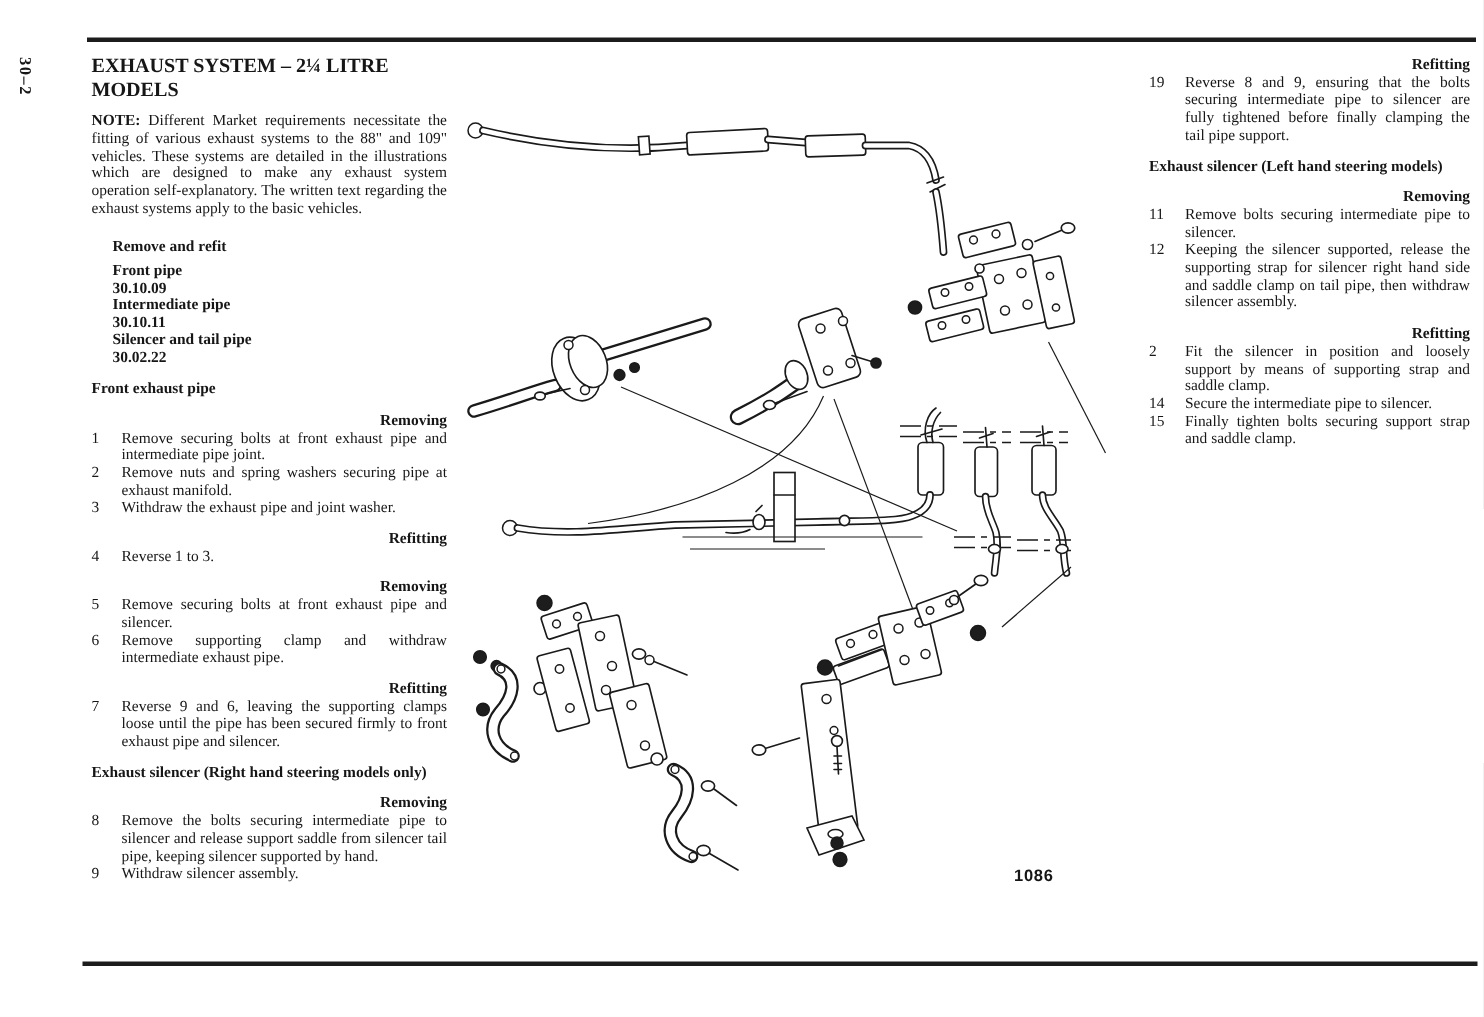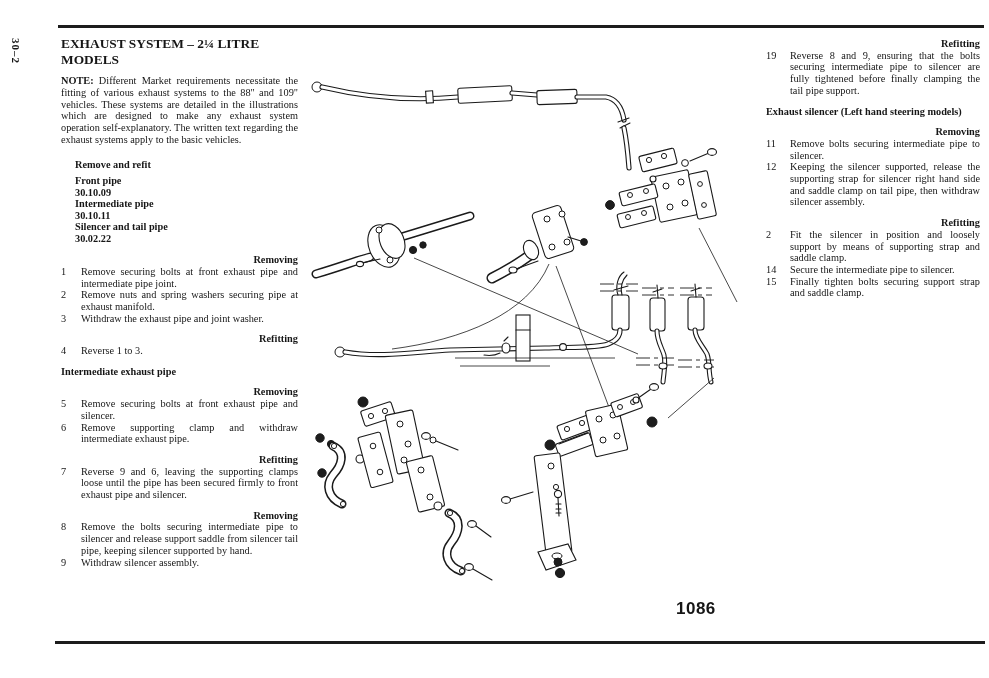--- a/index.html
+++ b/index.html
@@ -24,23 +24,23 @@
   .b{font-weight:bold;}
   .ops{margin:7px 0 10px 14px;width:196px;}
   .ops-head{font-weight:bold;margin-bottom:4px;}
   .ops-row{display:flex;justify-content:flex-end;font-weight:bold;line-height:11.5px;flex-direction:column;}
   .sec-head{font-weight:bold;margin:9px 0 9px 0;text-align:justify;}
   .sub-head{font-weight:bold;margin:9px 0 0 0;text-align:right;}
   .step{display:flex;margin:0;}
   .step .num{flex:0 0 20px;font-weight:normal;}
   .step .txt{flex:1;text-align:justify;}
   .fig-label{
-    position:absolute;left:676px;top:599px;
+    position:absolute;left:676px;top:578px;
     font-family:"Liberation Sans","DejaVu Sans",sans-serif;
-    font-weight:bold;font-size:17px;letter-spacing:.5px;
+    font-weight:bold;font-size:11px;letter-spacing:.5px;
   }
   svg .ink{stroke:#1a1a1a;fill:none;stroke-width:1.1;stroke-linecap:round;stroke-linejoin:round;}
   svg .tube{stroke:#1a1a1a;fill:none;stroke-width:5.2;stroke-linecap:round;}
   svg .tubein{stroke:#ffffff;fill:none;stroke-width:3;stroke-linecap:round;}
   svg .plate{fill:#ffffff;stroke:#1a1a1a;stroke-width:1.1;}
   svg .hole{fill:#ffffff;stroke:#1a1a1a;stroke-width:1;}
   svg .dark{fill:#1d1d1d;stroke:#1a1a1a;}
   svg .thin{stroke:#1a1a1a;stroke-width:.8;fill:none;}
   svg .dash{stroke:#1a1a1a;stroke-width:.9;fill:none;stroke-dasharray:14 4 4 4;}
 </style>
@@ -68,55 +68,56 @@
       <div class="ops-row">
         <span>Intermediate pipe</span>
         <span>30.10.11</span>
       </div>
       <div class="ops-row">
         <span>Silencer and tail pipe</span>
         <span>30.02.22</span>
       </div>
     </div>
 
+    <div class="sec-head">Front exhaust pipe</div>
     <div class="sub-head">Removing</div>
     <div class="step">
       <span class="num">1</span>
       <span class="txt">Remove securing bolts at front exhaust pipe and intermediate pipe joint.</span>
     </div>
     <div class="step">
       <span class="num">2</span>
       <span class="txt">Remove nuts and spring washers securing pipe at exhaust manifold.</span>
     </div>
     <div class="step">
       <span class="num">3</span>
       <span class="txt">Withdraw the exhaust pipe and joint washer.</span>
     </div>
     <div class="sub-head">Refitting</div>
     <div class="step">
       <span class="num">4</span>
       <span class="txt">Reverse 1 to 3.</span>
     </div>
 
-    <div class="sec-head">Intermediate exhaust pipe</div>
     <div class="sub-head">Removing</div>
     <div class="step">
       <span class="num">5</span>
       <span class="txt">Remove securing bolts at front exhaust pipe and silencer.</span>
     </div>
     <div class="step">
       <span class="num">6</span>
       <span class="txt">Remove supporting clamp and withdraw intermediate exhaust pipe.</span>
     </div>
     <div class="sub-head">Refitting</div>
     <div class="step">
       <span class="num">7</span>
       <span class="txt">Reverse 9 and 6, leaving the supporting clamps loose until the pipe has been secured firmly to front exhaust pipe and silencer.</span>
     </div>
 
+    <div class="sec-head">Exhaust silencer (Right hand steering models only)</div>
     <div class="sub-head">Removing</div>
     <div class="step">
       <span class="num">8</span>
       <span class="txt">Remove the bolts securing intermediate pipe to silencer and release support saddle from silencer tail pipe, keeping silencer supported by hand.</span>
     </div>
     <div class="step">
       <span class="num">9</span>
       <span class="txt">Withdraw silencer assembly.</span>
     </div>
   </div>

